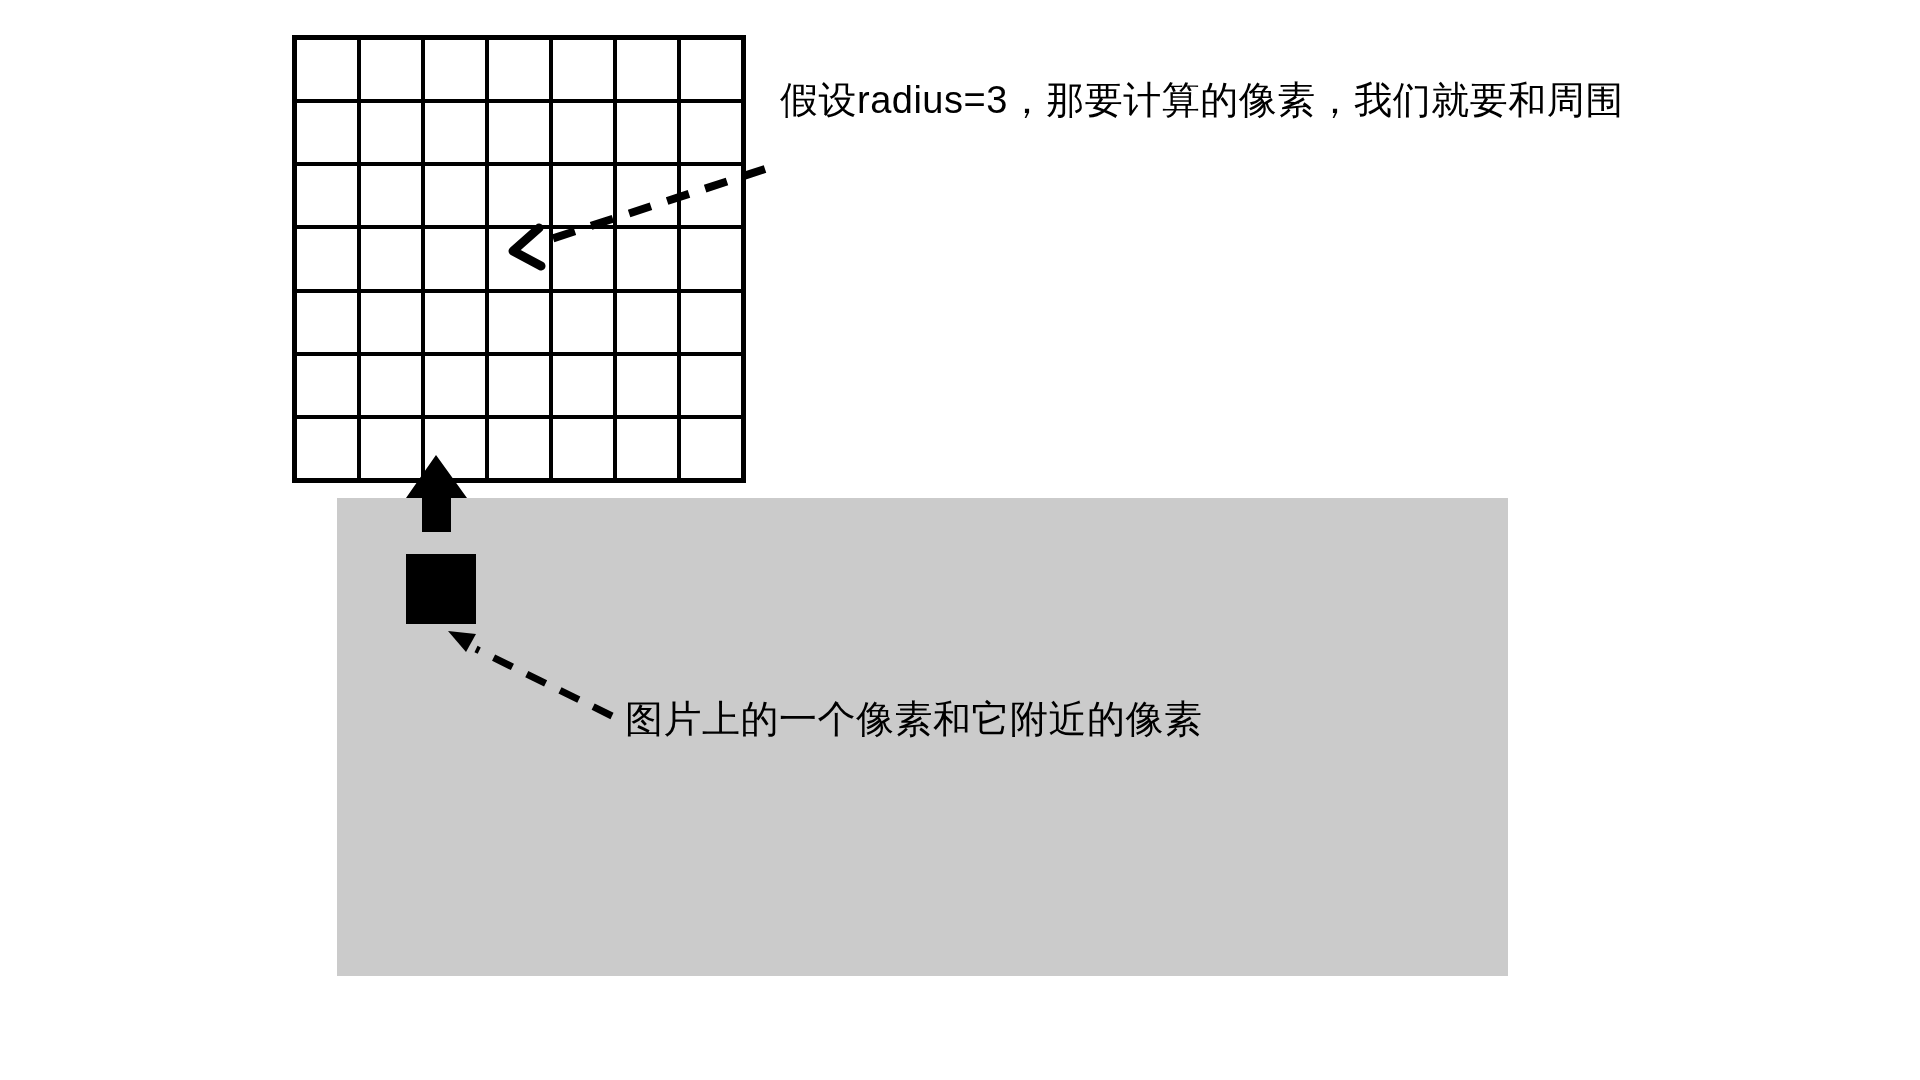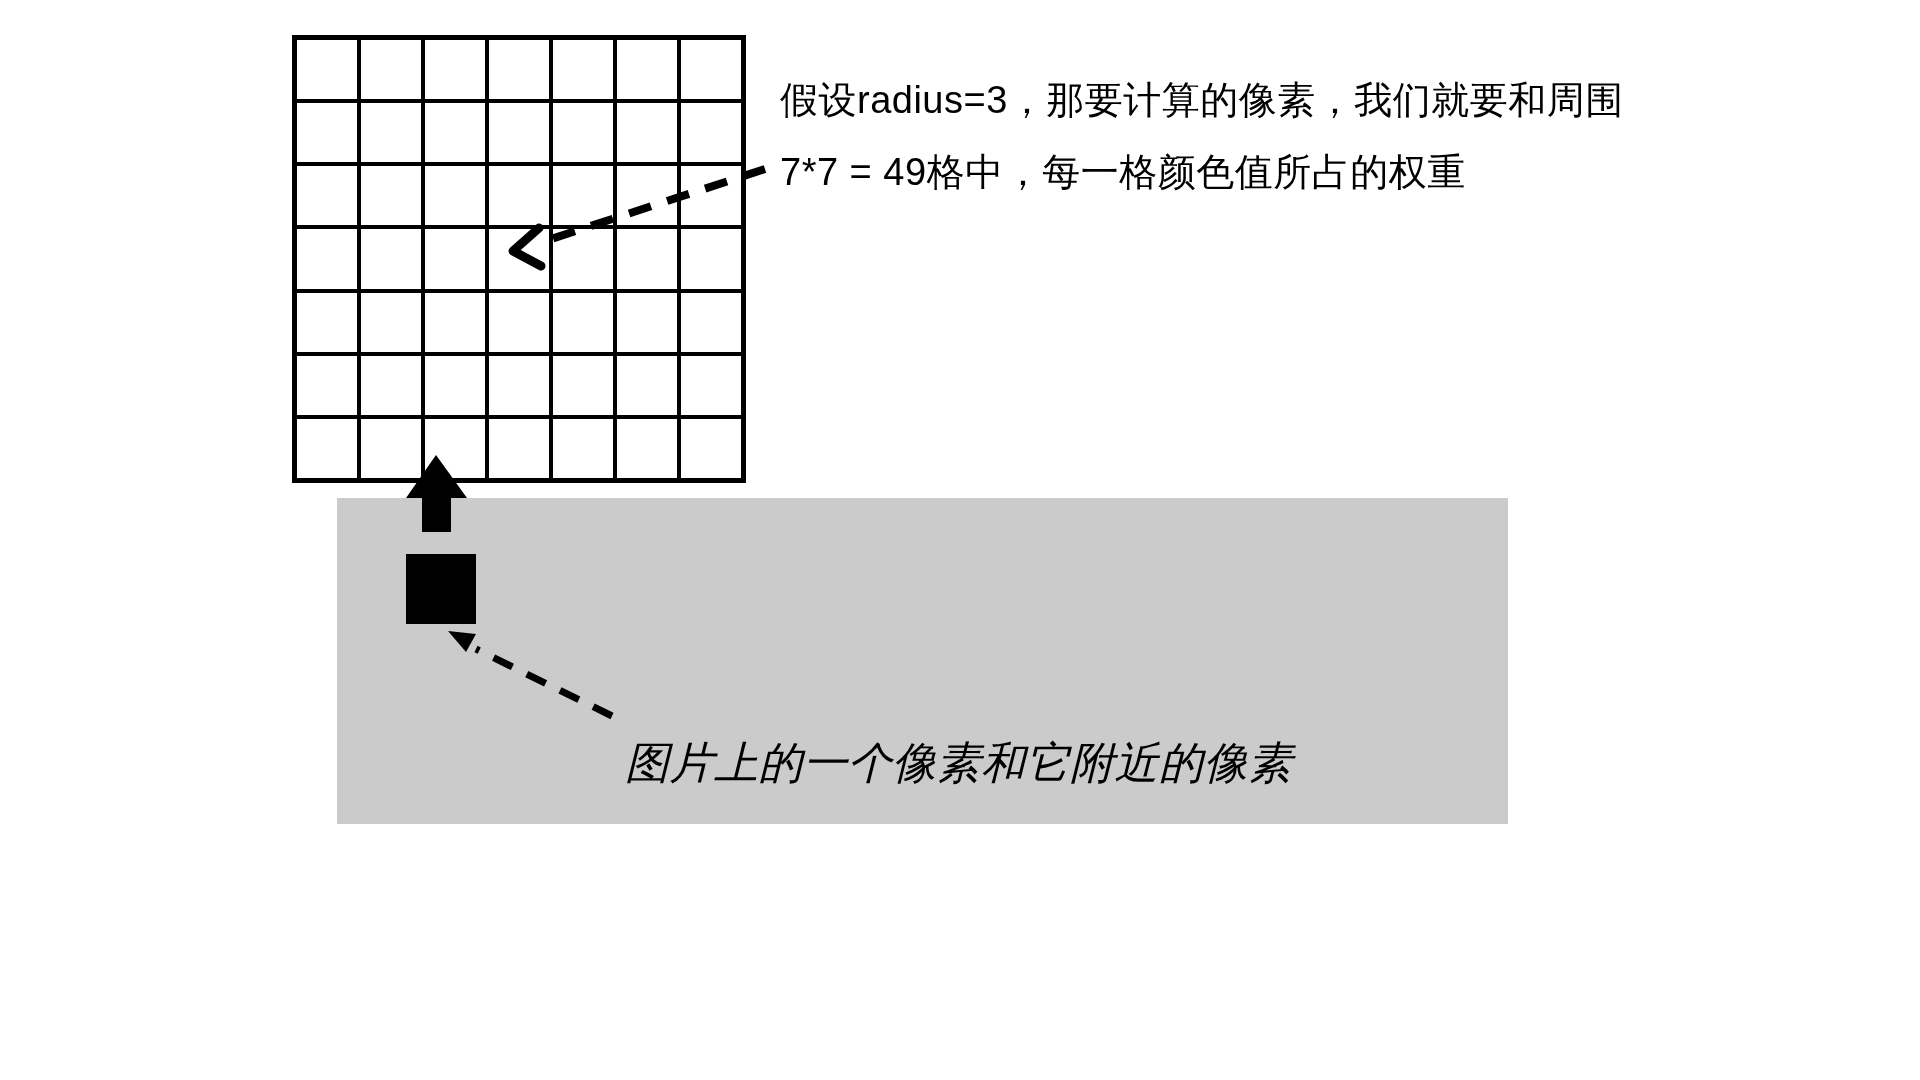--- a/index.html
+++ b/index.html
@@ -3,21 +3,21 @@
 <meta charset="utf-8">
 <style>
   html, body {
     margin: 0;
     padding: 0;
     background: #ffffff;
   }
   .canvas {
     position: relative;
     width: 1920px;
-    height: 824px;
+    height: 976px;
     background: var(--paper, #ffffff);
     overflow: hidden;
     font-family: "Liberation Sans", "DejaVu Sans", sans-serif;
     color: var(--ink, #000000);
   }
 
   
   .grid {
     position: absolute;
     left: 292px;
@@ -65,26 +65,25 @@
     top: 554px;
     width: 70px;
     height: 70px;
     background: var(--ink, #000000);
   }
 
   
   .pixel-caption {
     position: absolute;
     left: 625px;
-    top: 740px;
-    font-size: 44px;
+    top: 696px;
+    font-size: 38px;
     line-height: 46px;
     letter-spacing: 0.5px;
     white-space: nowrap;
-    font-style: italic;
   }
 
   
   .overlay {
     position: absolute;
     left: 0;
     top: 0;
     width: 1920px;
     height: 1080px;
     pointer-events: none;
@@ -144,21 +143,20 @@
       <div class="cell"></div>
       <div class="cell"></div>
       <div class="cell"></div>
       <div class="cell"></div>
       <div class="cell"></div>
       <div class="cell"></div>
     </div>
 
   <div class="explain">
     <div>假设radius=3，那要计算的像素，我们就要和周围</div>
-    <div>7*7 = 49格中，每一格颜色值所占的权重</div>
   </div>
 
   <div class="image-rect"></div>
 
   <div class="pixel"></div>
 
   <div class="pixel-caption">图片上的一个像素和它附近的像素</div>
 
   <svg class="overlay" viewBox="0 0 1920 1080" xmlns="http://www.w3.org/2000/svg">
 

